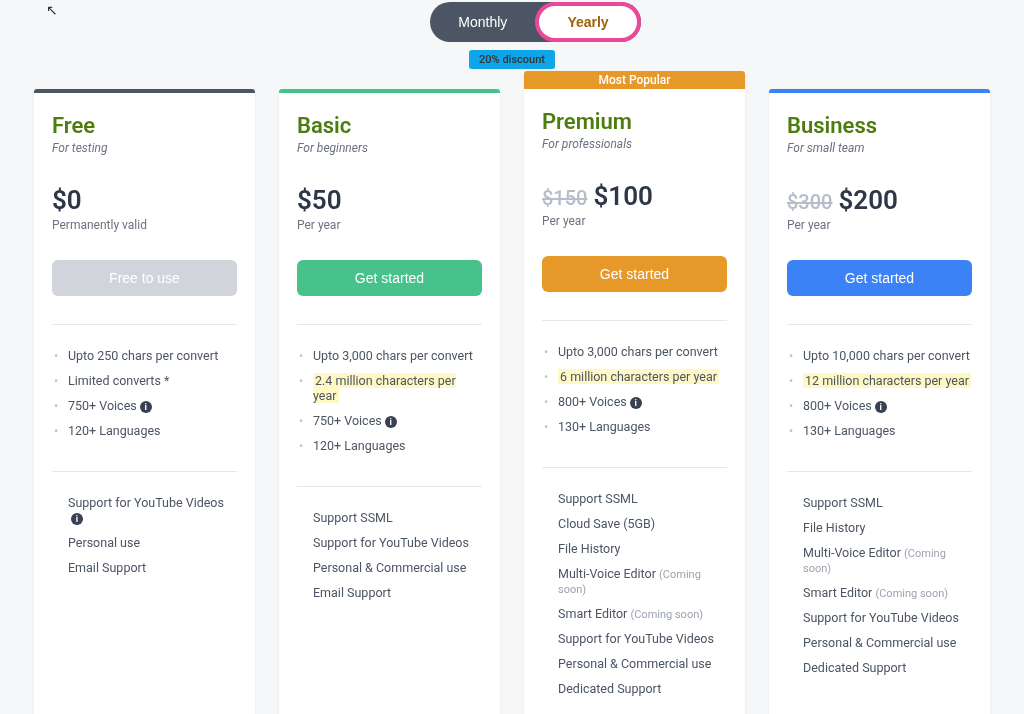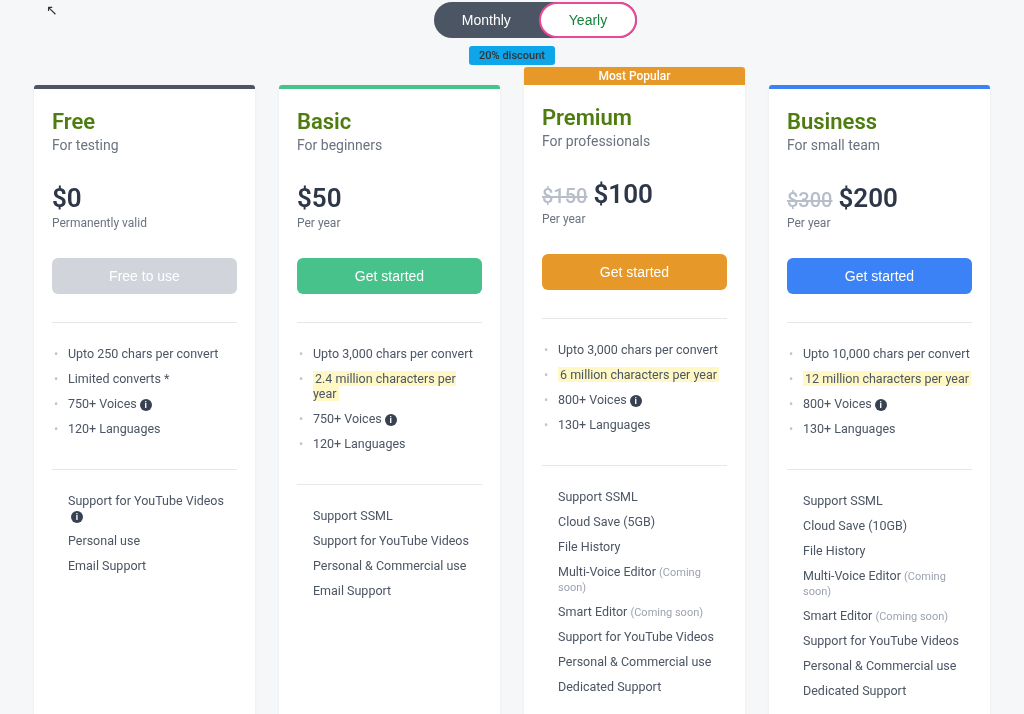--- a/index.html
+++ b/index.html
@@ -34,22 +34,23 @@
   padding: 8px 28px;
   font-size: 14px;
   border: none;
   background: transparent;
   color: #fff;
   border-radius: 22px;
   cursor: pointer;
 }
 .toggle-btn.active {
   background: #fff;
-  color: #15803d;
-  border: 2px solid #ec4899;
+  color: #a16207;
+  border: 4px solid #ec4899;
+  font-weight: bold;
 }
 .discount-wrap {
   text-align: center;
   margin-top: 6px;
 }
 .discount {
   display: inline-block;
   background: #0ea5e9;
   color: #333;
   font-size: 11px;
@@ -91,23 +92,24 @@
 .bar-business { background: #3b82f6; }
 .card-body {
   padding: 20px 18px;
 }
 .plan-name {
   font-size: 22px;
   font-weight: 600;
   color: #4d7c0f;
 }
 .plan-sub {
-  font-size: 14px;
+  font-size: 12px;
   color: #6b7280;
   margin-top: 3px;
+  font-style: italic;
 }
 .price-row {
   margin-top: 30px;
 }
 .old-price {
   font-size: 20px;
   color: #b8bec9;
   text-decoration: line-through;
   margin-right: 6px;
   font-weight: 500;
@@ -242,21 +244,20 @@
     </div>
     <div class="card">
       <div class="bar bar-business"></div>
       <div class="card-body"><div class="plan-name">Business</div><div class="plan-sub">For small team</div><div class="price-row"><span class="old-price">$300</span><span class="price">$200</span></div><div class="period">Per year</div><button class="cta cta-business">Get started</button><div class="divider"></div><ul class="feat-list bulleted">
           <li>Upto 10,000 chars per convert</li>
           <li><span class="hl">12 million characters per year</span></li>
           <li>800+ Voices<span class="info-icon">i</span></li>
           <li>130+ Languages</li>
         </ul><div class="divider"></div><ul class="feat-list">
           <li>Support SSML </li>
-          <li>Cloud Save (10GB) </li>
           <li>File History </li>
           <li>Multi-Voice Editor <span class="soon">(Coming soon)</span></li>
           <li>Smart Editor <span class="soon">(Coming soon)</span></li>
           <li>Support for YouTube Videos </li>
           <li>Personal &amp; Commercial use </li>
           <li>Dedicated Support </li>
         </ul></div>
     </div>
   </div>
 

